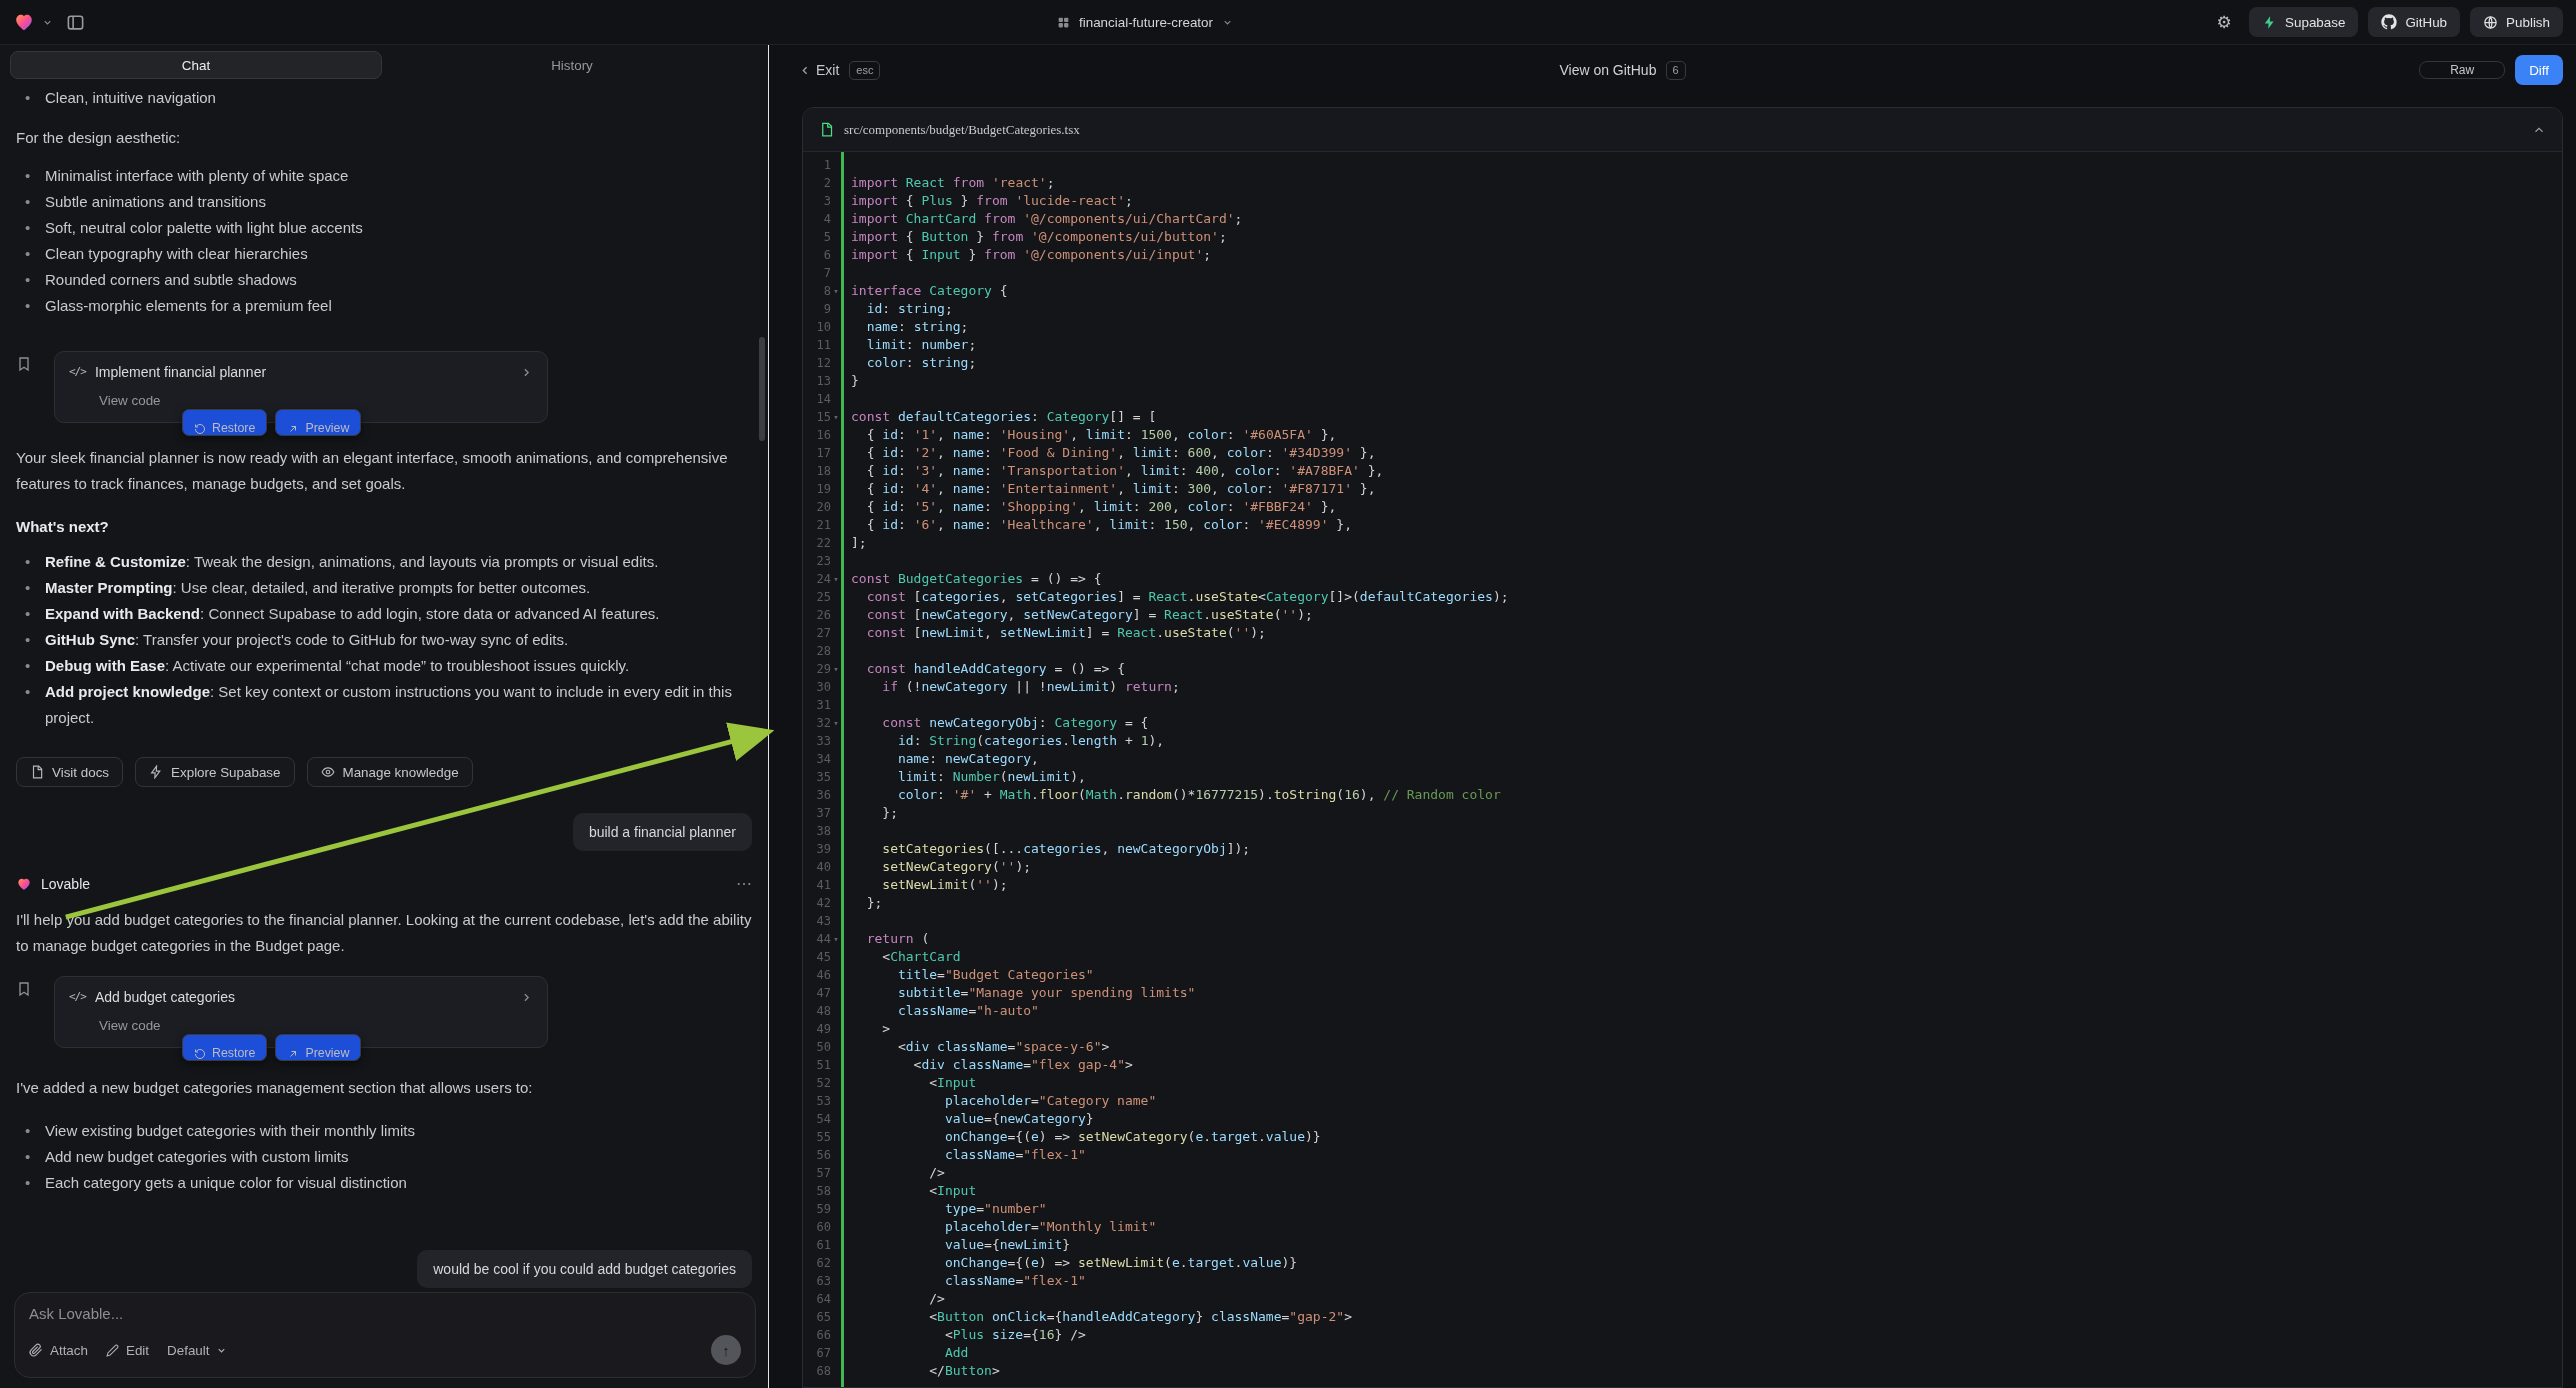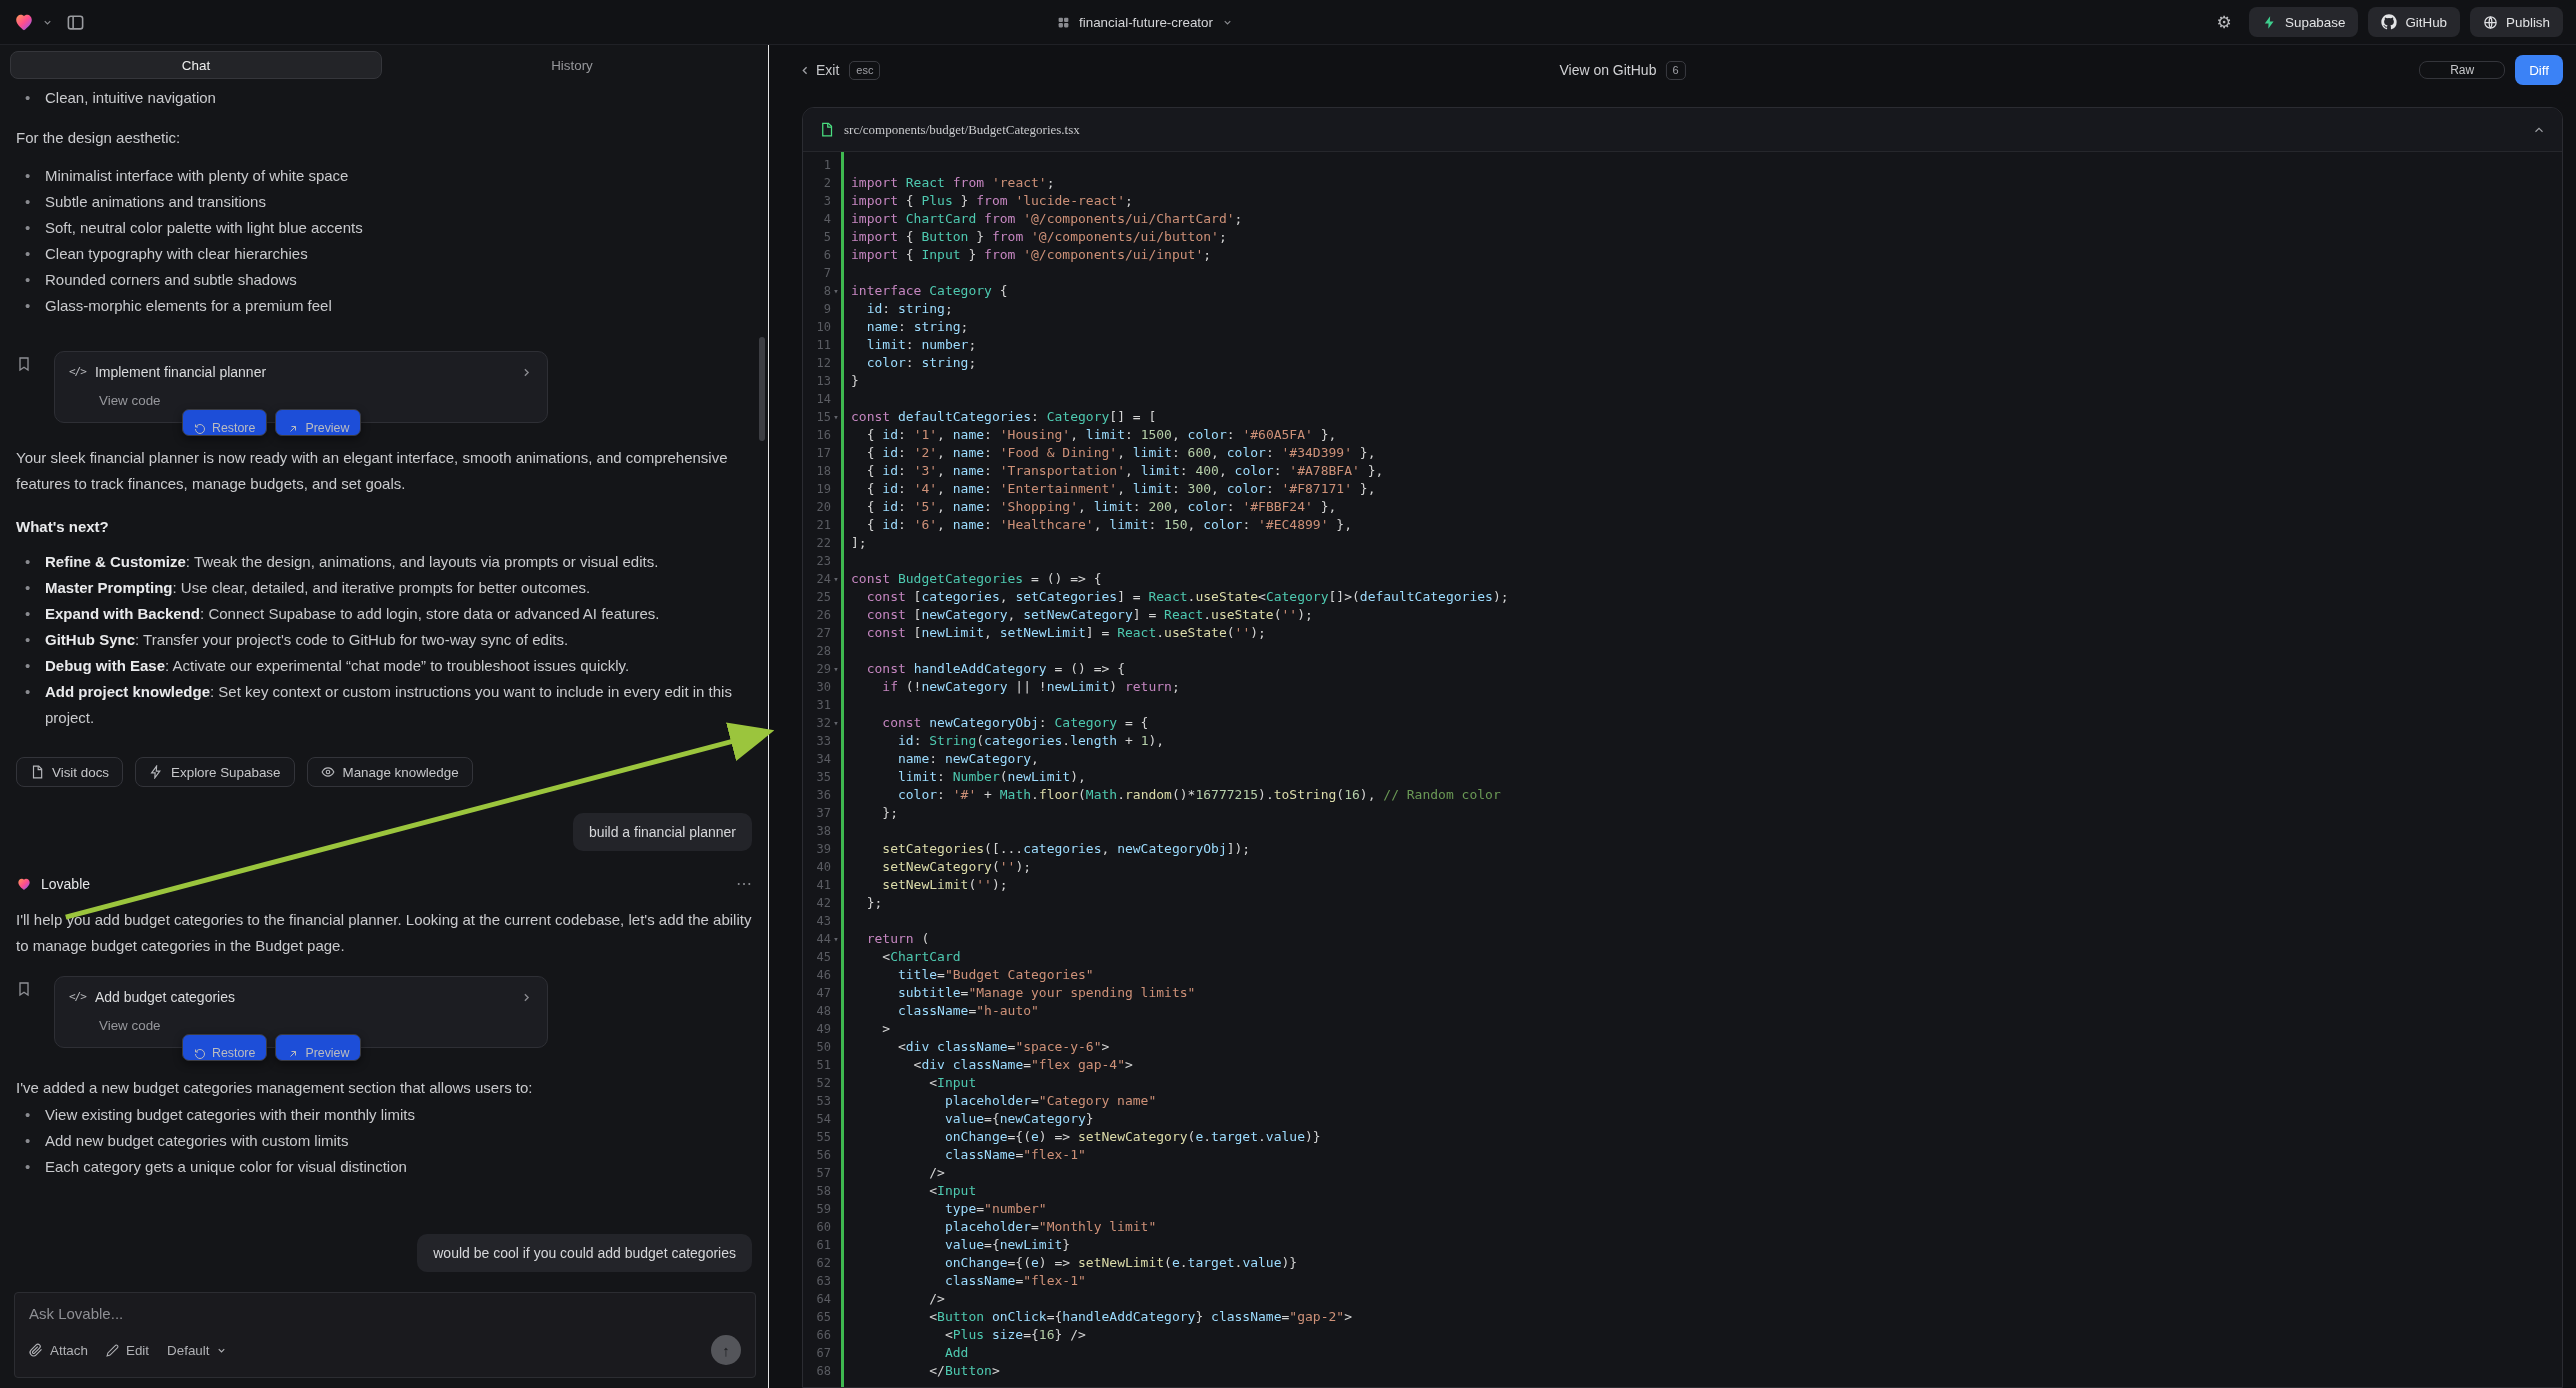--- a/index.html
+++ b/index.html
@@ -37,34 +37,34 @@
   #next-steps{margin-top:9px}
   #next-steps b{color:#e9eaec}
   .qa-row{margin-top:26px;display:flex;gap:12px}
   .qa-btn{display:flex;align-items:center;gap:8px;height:30px;padding:0 13px;border:1px solid #33343a;border-radius:8px;font-size:13.4px;color:#c6c7ca;background:#17181c}
   .user-msg{margin:26px 0 0 auto;width:fit-content;max-width:558px;background:#232429;border-radius:10px;padding:9px 16px;font-size:14px;line-height:20px;color:#d6d7da}
   .user-msg.second{margin-top:54px}
   .assistant-row{margin-top:20px;display:flex;align-items:center;gap:9px;font-size:14px;color:#e6e7e9}
   .assistant-row .more{margin-left:auto;color:#85868b;font-size:16px}
   .intro-p{margin-top:10px}
   .added-p{margin-top:27px}
-  .m-added-bullets{margin-top:1px}
+  .m-added-bullets{margin-top:17px}
 
   .msg-block{margin-top:32px;display:flex;position:relative}
   .msg-block.second{margin-top:17px}
   .bookmark{width:38px;padding-top:5px;flex:none}
   .action-card{position:relative;width:494px;background:#1c1d22;border:1px solid #2e2f35;border-radius:10px;padding:10px 14px 12px}
   .ac-title-row{display:flex;align-items:center;gap:9px;font-size:14px;color:#dadbdd;line-height:20px}
   .code-glyph{font-family:"DejaVu Sans Mono",monospace;font-size:11px;color:#b7b8bc;letter-spacing:-1px}
   .ac-chev{margin-left:auto;display:flex}
   .ac-sub{margin-top:9px;padding-left:30px;font-size:13.4px;line-height:19px;color:#96979c}
   .hover-bar{position:absolute;left:127px;bottom:-14px;display:flex;gap:8px;z-index:5}
   .mini-btn{display:flex;align-items:flex-end;gap:6px;height:27px;padding:0 11px;background:#1d4ed8;border:1px solid #3a3b41;border-radius:7px;font-size:12.4px;color:#bbbcc0;box-shadow:0 3px 8px rgba(0,0,0,.45)}
 
-  .composer{margin:0 12px 10px 14px;height:86px;flex:none;background:#1a1a1e;border:1px solid #2c2d32;border-radius:4px;padding:12px 14px;display:flex;flex-direction:column;justify-content:space-between}
+  .composer{margin:0 12px 10px 14px;height:86px;flex:none;background:#1a1a1e;border:1px solid #2c2d32;border-radius:16px;padding:12px 14px;display:flex;flex-direction:column;justify-content:space-between}
   .composer-input{width:100%;background:transparent;border:none;outline:none;font-size:15px;color:#e8e9ea;font-family:inherit}
   .composer-input::placeholder{color:#8e8f94}
   .composer-row{display:flex;align-items:center;gap:18px}
   .composer-row .c-btn{display:flex;align-items:center;gap:7px;font-size:13.4px;color:#b0b1b5}
   .send{margin-left:auto;width:30px;height:30px;border-radius:50%;background:#54555a;display:flex;align-items:center;justify-content:center}
   .send span{color:#1a1b1e;font-size:15px;font-weight:bold}
   .chat-scrollbar{position:absolute;right:3px;top:292px;width:6px;height:104px;border-radius:3px;background:#3c3d42}
 
   
   .editor-panel{position:absolute;top:45px;left:769px;right:0;bottom:0;background:#101114}

